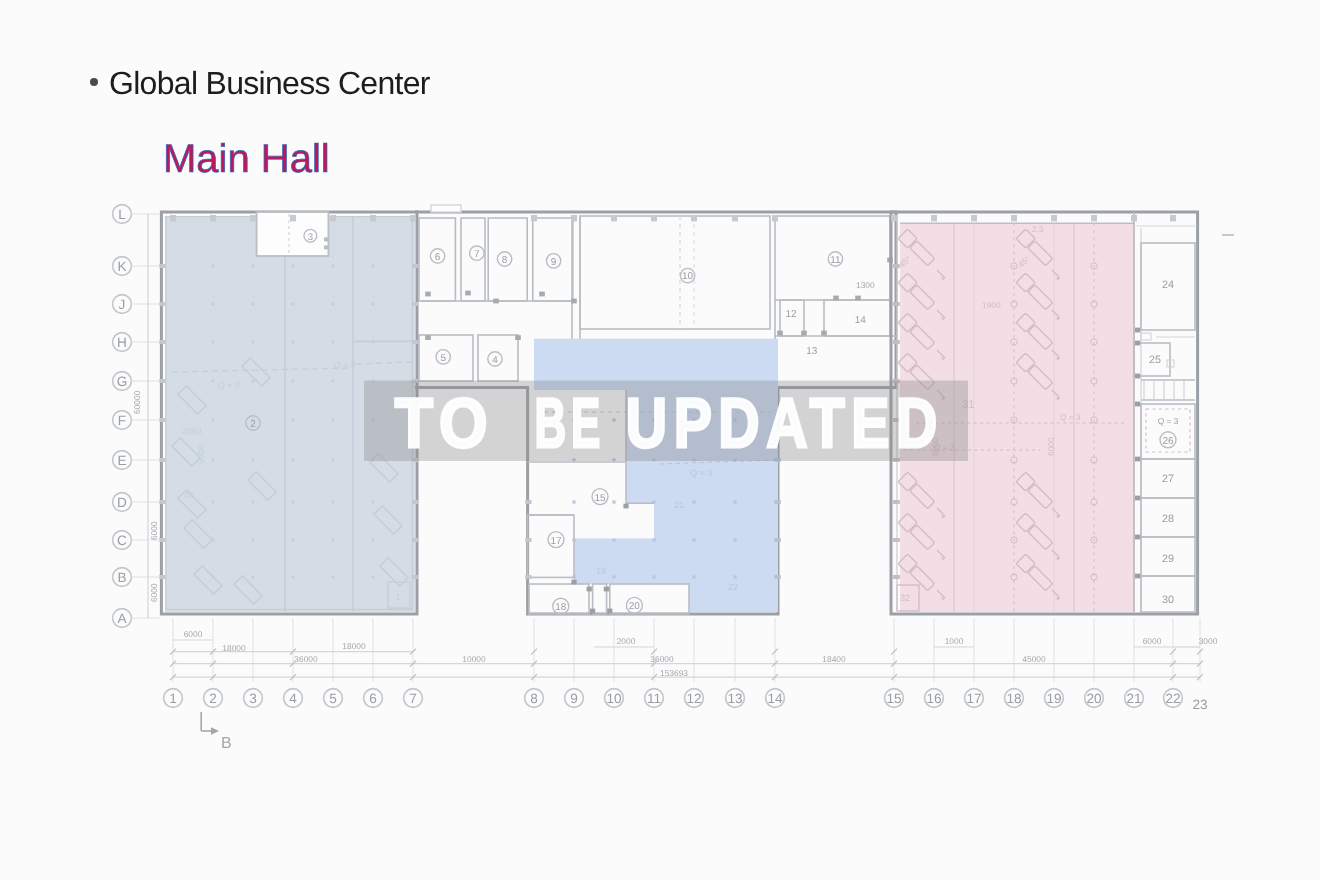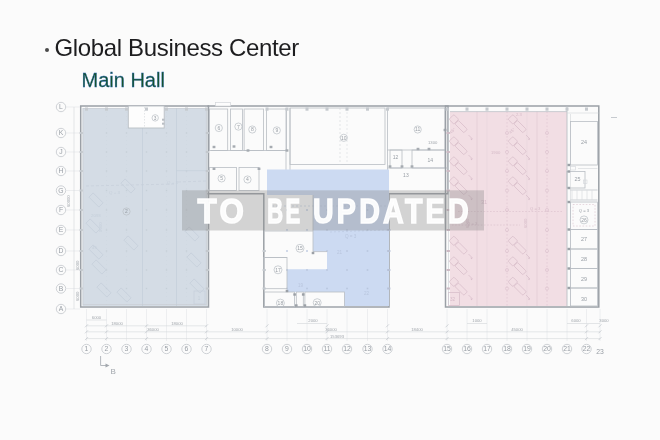--- a/index.html
+++ b/index.html
@@ -1,19 +1,19 @@
 <!DOCTYPE html>
 <html><head>
 <meta charset="utf-8">
 <style>
   html,body{margin:0;padding:0;width:660px;height:440px;background:#fbfbfb;overflow:hidden;}
   body{font-family:"Liberation Sans",sans-serif;position:relative;}
-  .title{position:absolute;left:45px;top:33.5px;font-size:24px;color:#1d1d1f;letter-spacing:-0.35px;}
+  .title{position:absolute;left:45px;top:33.5px;font-size:16px;color:#1d1d1f;letter-spacing:-0.35px;}
   .title .dot{display:inline-block;width:4px;height:4px;border-radius:50%;background:#4a4a4a;margin-right:5.5px;vertical-align:3.5px;}
-  .hall{position:absolute;left:81.5px;top:69.3px;font-size:20px;font-weight:400;color:#14532d;text-align:right;-webkit-text-stroke:0.35px #2a65b8;}
+  .hall{position:absolute;left:81.5px;top:69.3px;font-size:20px;font-weight:400;color:#be185d;text-align:right;-webkit-text-stroke:0.35px #2a65b8;}
   svg{position:absolute;left:0;top:0;}
   text{font-family:"Liberation Sans",sans-serif;}
 </style>
 </head>
 <body>
 
 <div class="title"><span class="dot"></span>Global Business Center</div>
 
 <div class="hall">Main Hall</div>
 <svg width="660" height="440" viewBox="0 0 660 440">

